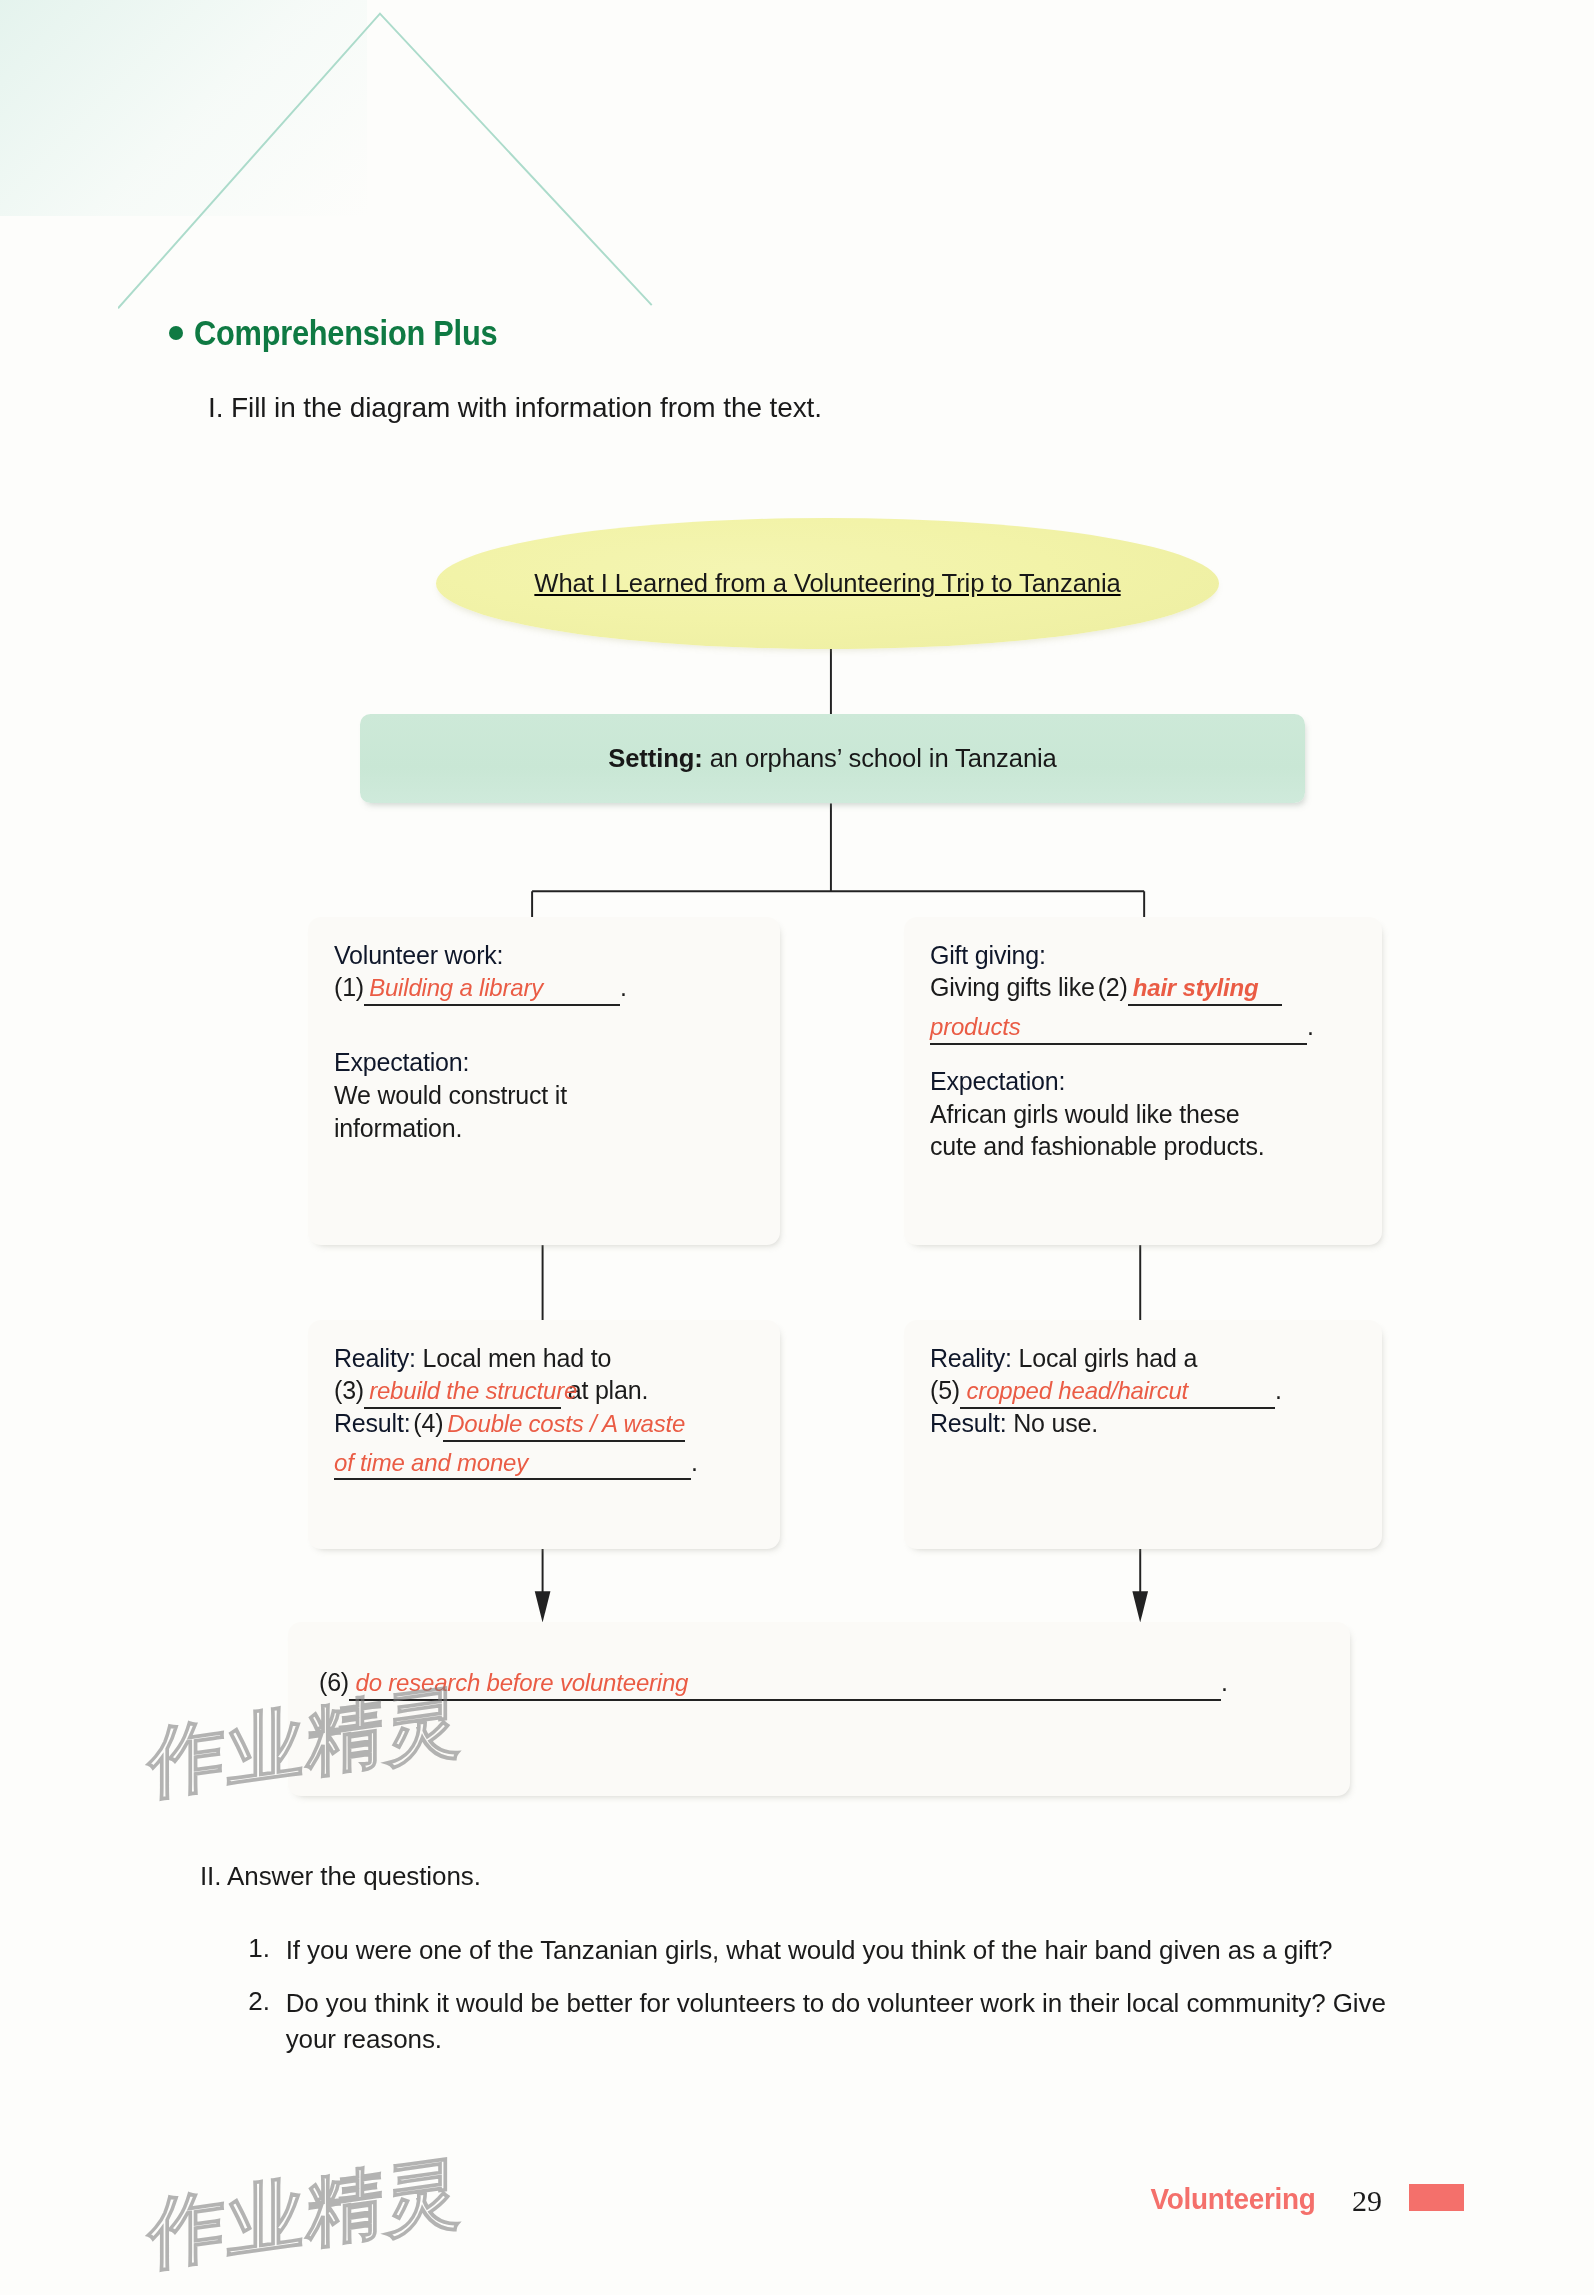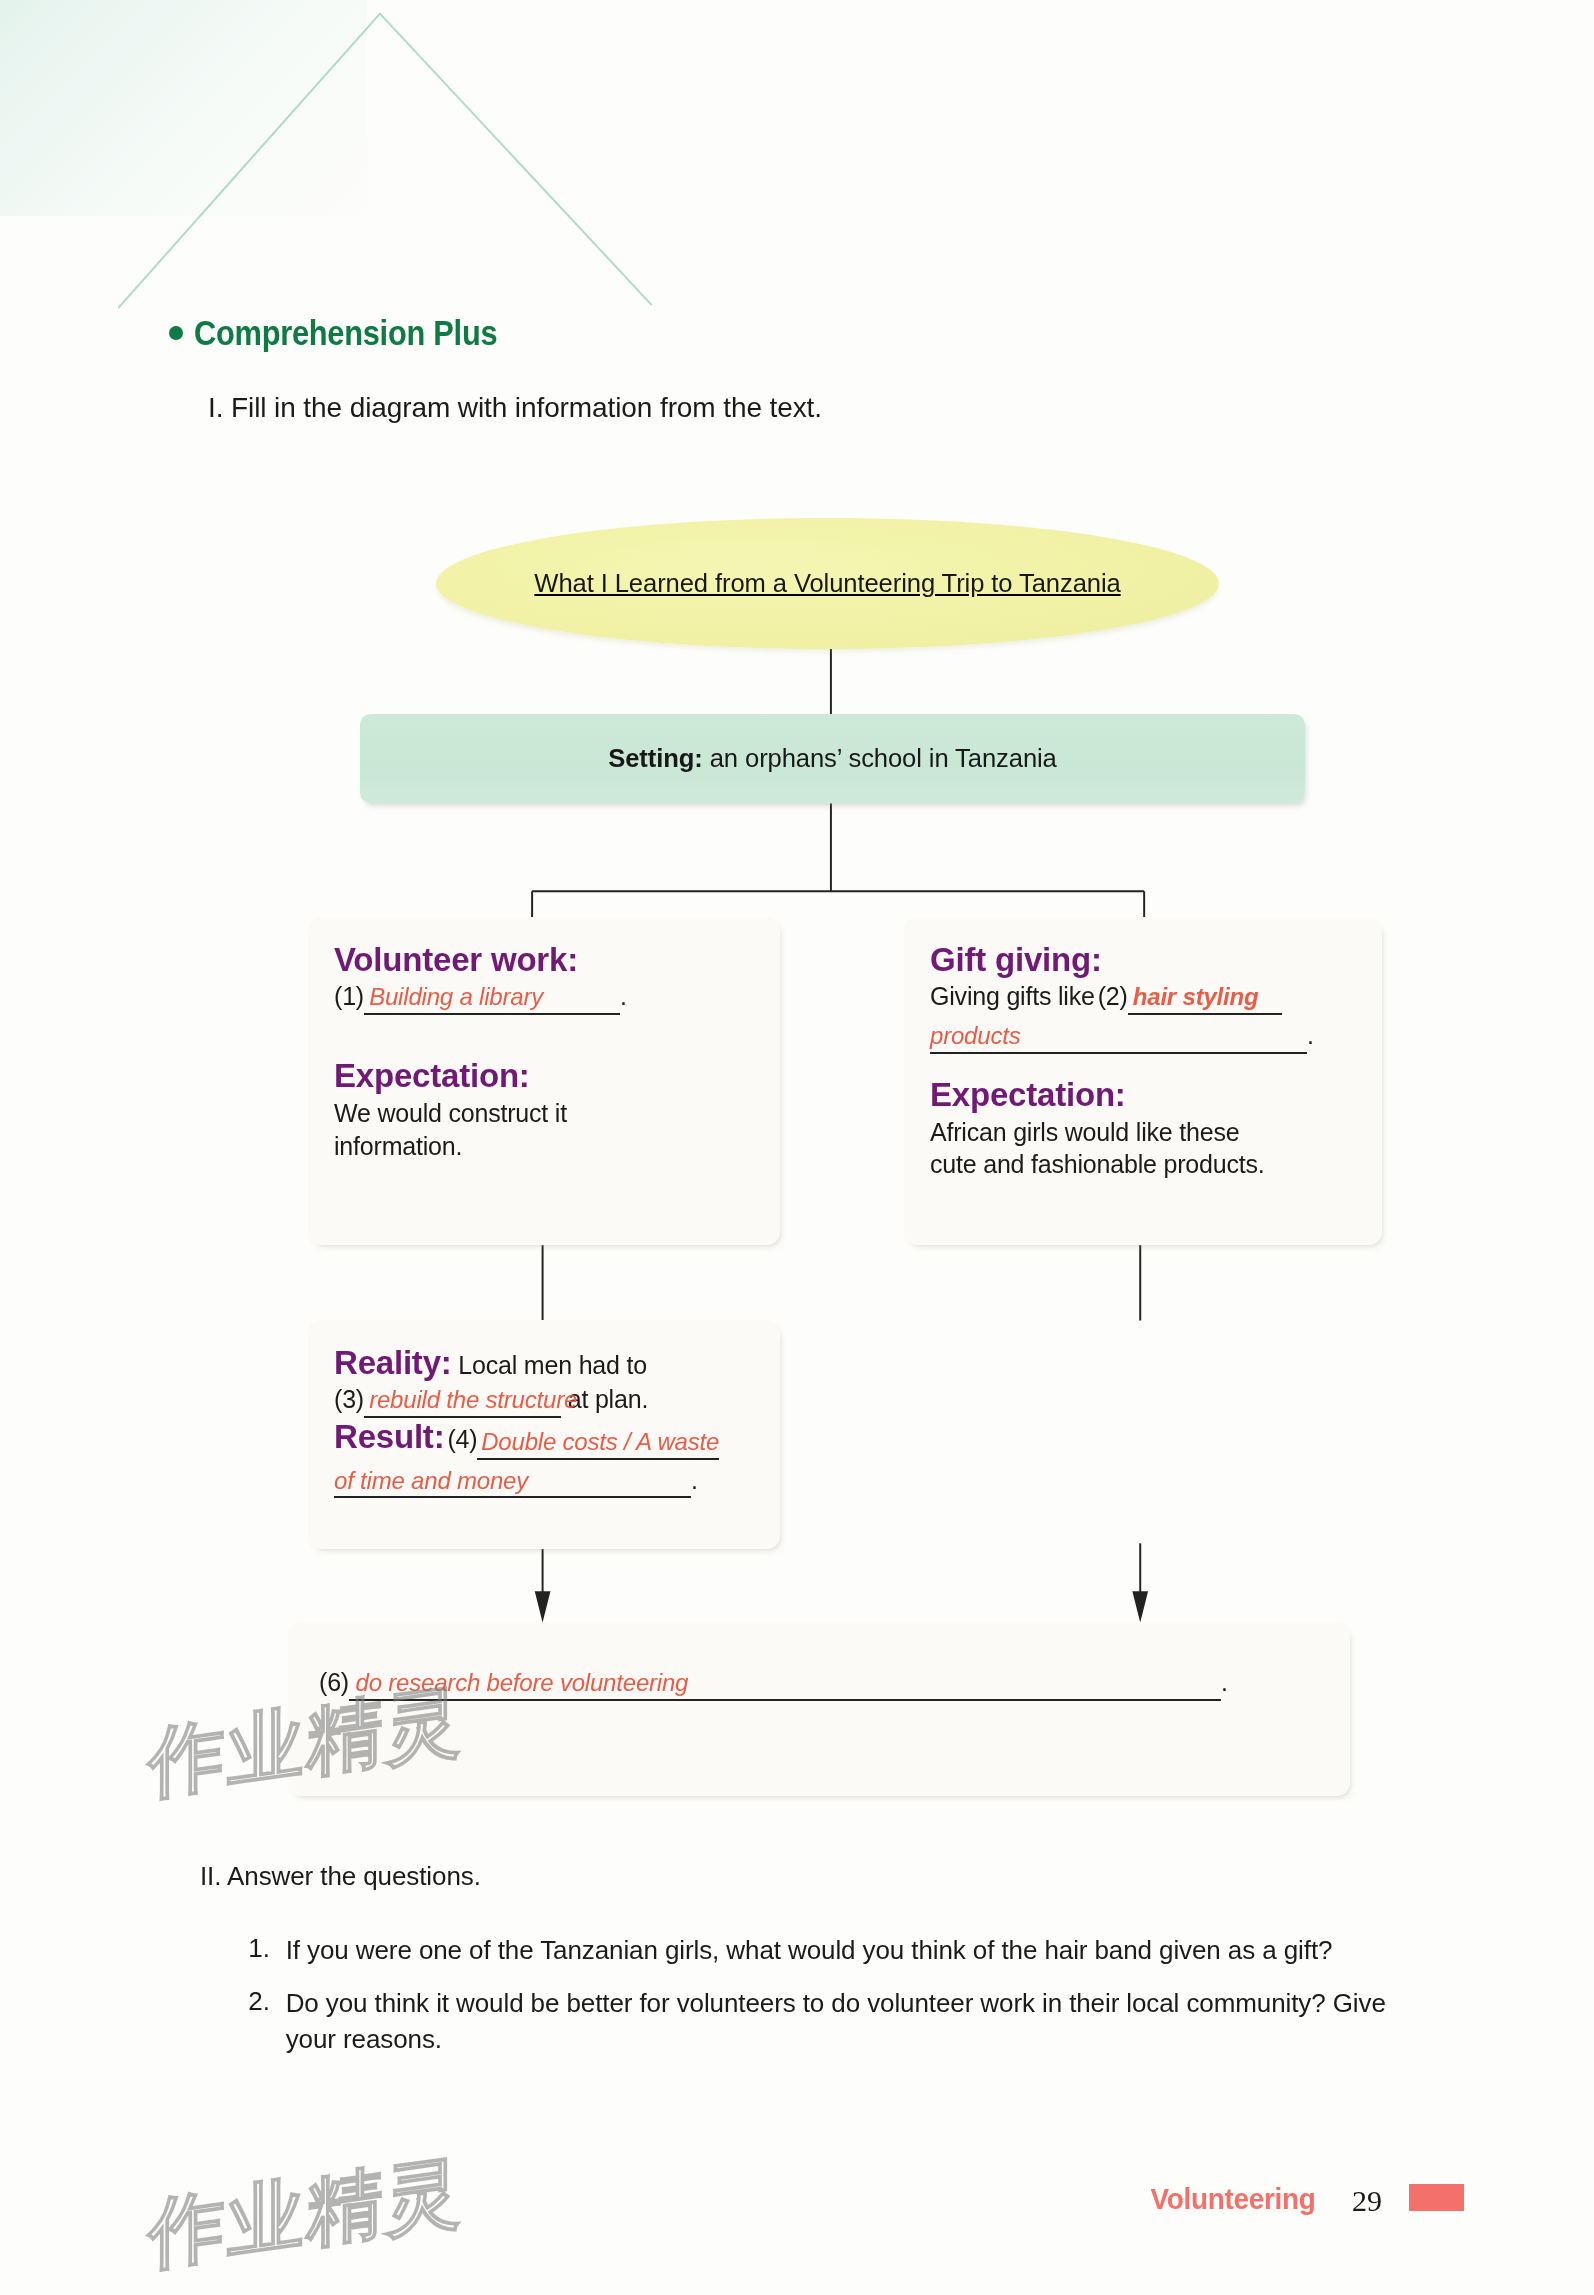--- a/index.html
+++ b/index.html
@@ -107,21 +107,21 @@
     box-shadow: 3.3px 4.6px 7.2px -4.6px rgba(150,150,140,.45);
   }
   .card.left-top   { left: 308px;  top: 917px; width: 472px; height: 328px; }
   .card.right-top  { left: 904px; top: 917px; width: 478px; height: 328px; }
   .card.left-bot   { left: 308px;  top: 1320px; width: 472px; height: 229px; }
   .card.right-bot  { left: 904px; top: 1320px; width: 478px; height: 229px; }
   .card.lesson     { left: 288px;  top: 1622px; width: 1062px; height: 174px; }
 
   .card .pad { padding: 23.6px 26px; }
 
-  .lbl { font-weight: 700; font-size: 33px; color: #701a75; letter-spacing: -0.2px; }
+  .lbl { font-weight: 400; font-size: 25px; color: #0f172a; letter-spacing: -0.2px; }
   .txt { font-size: 25px; color: #1b1b1b; letter-spacing: -0.2px; }
   .ans {
     font-style: italic;
     color: #ea5c45;
     font-size: 24px;
     letter-spacing: -0.2px;
   }
 
   
   .blank {
@@ -270,20 +270,33 @@
         <div class="row">
           <span class="lbl">Result:</span>
           <span class="txt">(4)</span><span class="blank" style="width:242px;padding-left:3.9px;"><span class="ans">Double costs / A waste</span></span>
         </div>
         <div class="row" style="margin-top:9.2px;">
           <span class="blank" style="width:357px;"><span class="ans">of time and money</span></span><span class="txt">.</span>
         </div>
       </div>
     </div>
 
+    <div class="card right-bot">
+      <div class="pad" style="padding-top:19.7px;">
+        <div class="row">
+          <span class="lbl">Reality:</span><span class="txt"> Local girls had a</span>
+        </div>
+        <div class="row">
+          <span class="txt">(5)</span><span class="blank" style="width:315px;padding-left:6.6px;"><span class="ans">cropped head/haircut</span></span><span class="txt">.</span>
+        </div>
+        <div class="row">
+          <span class="lbl">Result:</span><span class="txt"> No use.</span>
+        </div>
+      </div>
+    </div>
 
     <div class="card lesson">
       <div class="pad" style="padding:29px 31px;">
         <div class="row" style="margin-top:17px;">
           <span class="txt">(6)</span><span class="blank" style="width:872px;padding-left:6.6px;"><span class="ans">do research before volunteering</span></span><span class="txt">.</span>
         </div>
       </div>
     </div>
   </div>
 

